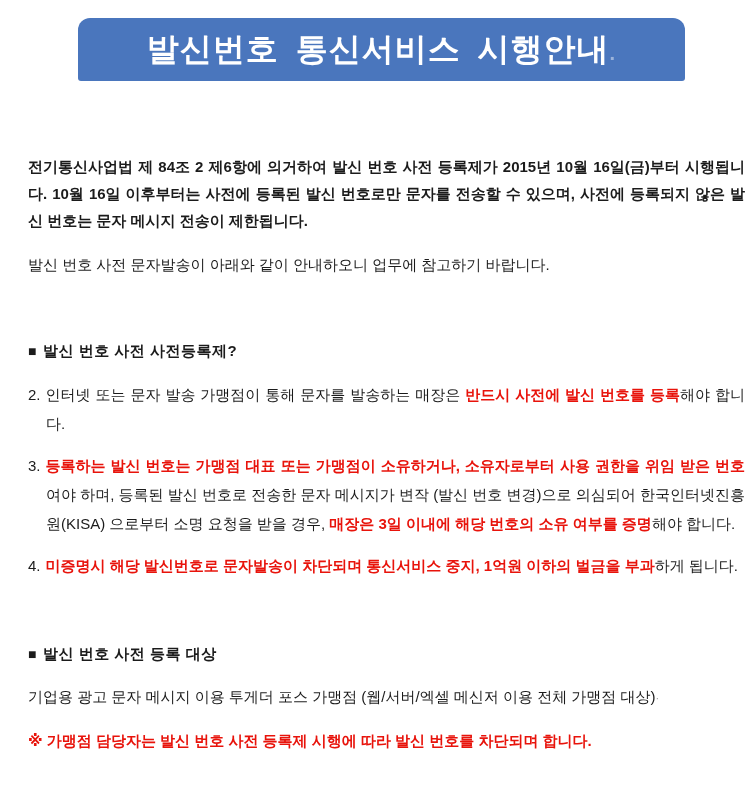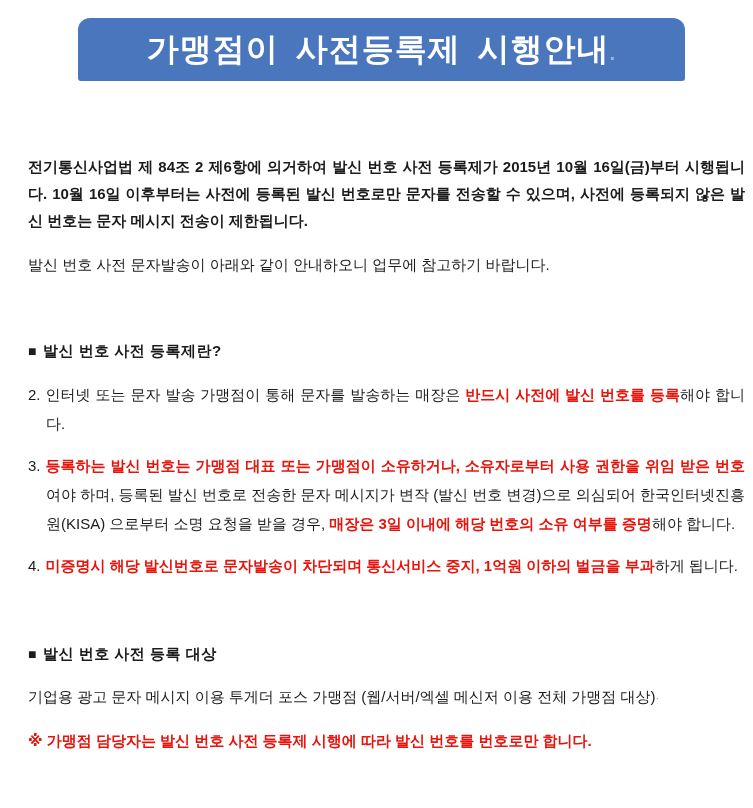--- a/index.html
+++ b/index.html
@@ -80,32 +80,32 @@
     opacity:0.45;
     font-size:11px;
     vertical-align:baseline;
   }
 </style>
 </head>
 <body>
 
 <div class="banner">
   <div class="banner-title">
-    <span>가맹점이 사전등록제 시행안내</span><span class="faint">.</span>
+    <span>발신번호 통신서비스 시행안내</span><span class="faint">.</span>
   </div>
 </div>
 
 <div class="content">
 
   <p class="lead">전기통신사업법 제 84조 2 제6항에 의거하여 발신 번호 사전 등록제가 2015년 10월 16일(금)부터 시행됩니다. 10월 16일 이후부터는 사전에 등록된 발신 번호로만 문자를 전송할 수 있으며, 사전에 등록되지 않은 발신 번호는 문자 메시지 전송이 제한됩니다.</p>
 
   <p class="sub">발신 번호 사전 문자발송이 아래와 같이 안내하오니 업무에 참고하기 바랍니다.</p>
 
   <p class="sec-heading">
-    <span class="sq">■</span><span>발신 번호 사전 등록제란?</span>
+    <span class="sq">■</span><span>발신 번호 사전 사전등록제?</span>
   </p>
 
 
   <p class="item">
     <span class="num">2.</span><span><span class="seg-normal">인터넷 또는 문자 발송 가맹점이 통해 문자를 발송하는 매장은 </span><span class="seg-red">반드시 사전에 발신 번호를 등록</span><span class="seg-normal">해야 합니다.</span></span>
   </p>
 
   <p class="item">
     <span class="num">3.</span><span><span class="seg-red">등록하는 발신 번호는 가맹점 대표 또는 가맹점이 소유하거나, 소유자로부터 사용 권한을 위임 받은 번호</span><span class="seg-normal">여야 하며, 등록된 발신 번호로 전송한 문자 메시지가 변작 (발신 번호 변경)으로 의심되어 한국인터넷진흥원(KISA) 으로부터 소명 요청을 받을 경우, </span><span class="seg-red">매장은 3일 이내에 해당 번호의 소유 여부를 증명</span><span class="seg-normal">해야 합니다.</span></span>
   </p>
@@ -115,15 +115,15 @@
   </p>
 
   <p class="sec-heading">
     <span class="sq">■</span><span>발신 번호 사전 등록 대상</span>
   </p>
 
   <p class="target-line">
     <span>기업용 광고 문자 메시지 이용 투게더 포스 가맹점 (웹/서버/엑셀 메신저 이용 전체 가맹점 대상)</span><span class="faint-mark">·</span>
   </p>
 
-  <p class="notice">※ 가맹점 담당자는 발신 번호 사전 등록제 시행에 따라 발신 번호를 번호로만 합니다.</p>
+  <p class="notice">※ 가맹점 담당자는 발신 번호 사전 등록제 시행에 따라 발신 번호를 차단되며 합니다.</p>
 
 </div>
 
 </body></html>

